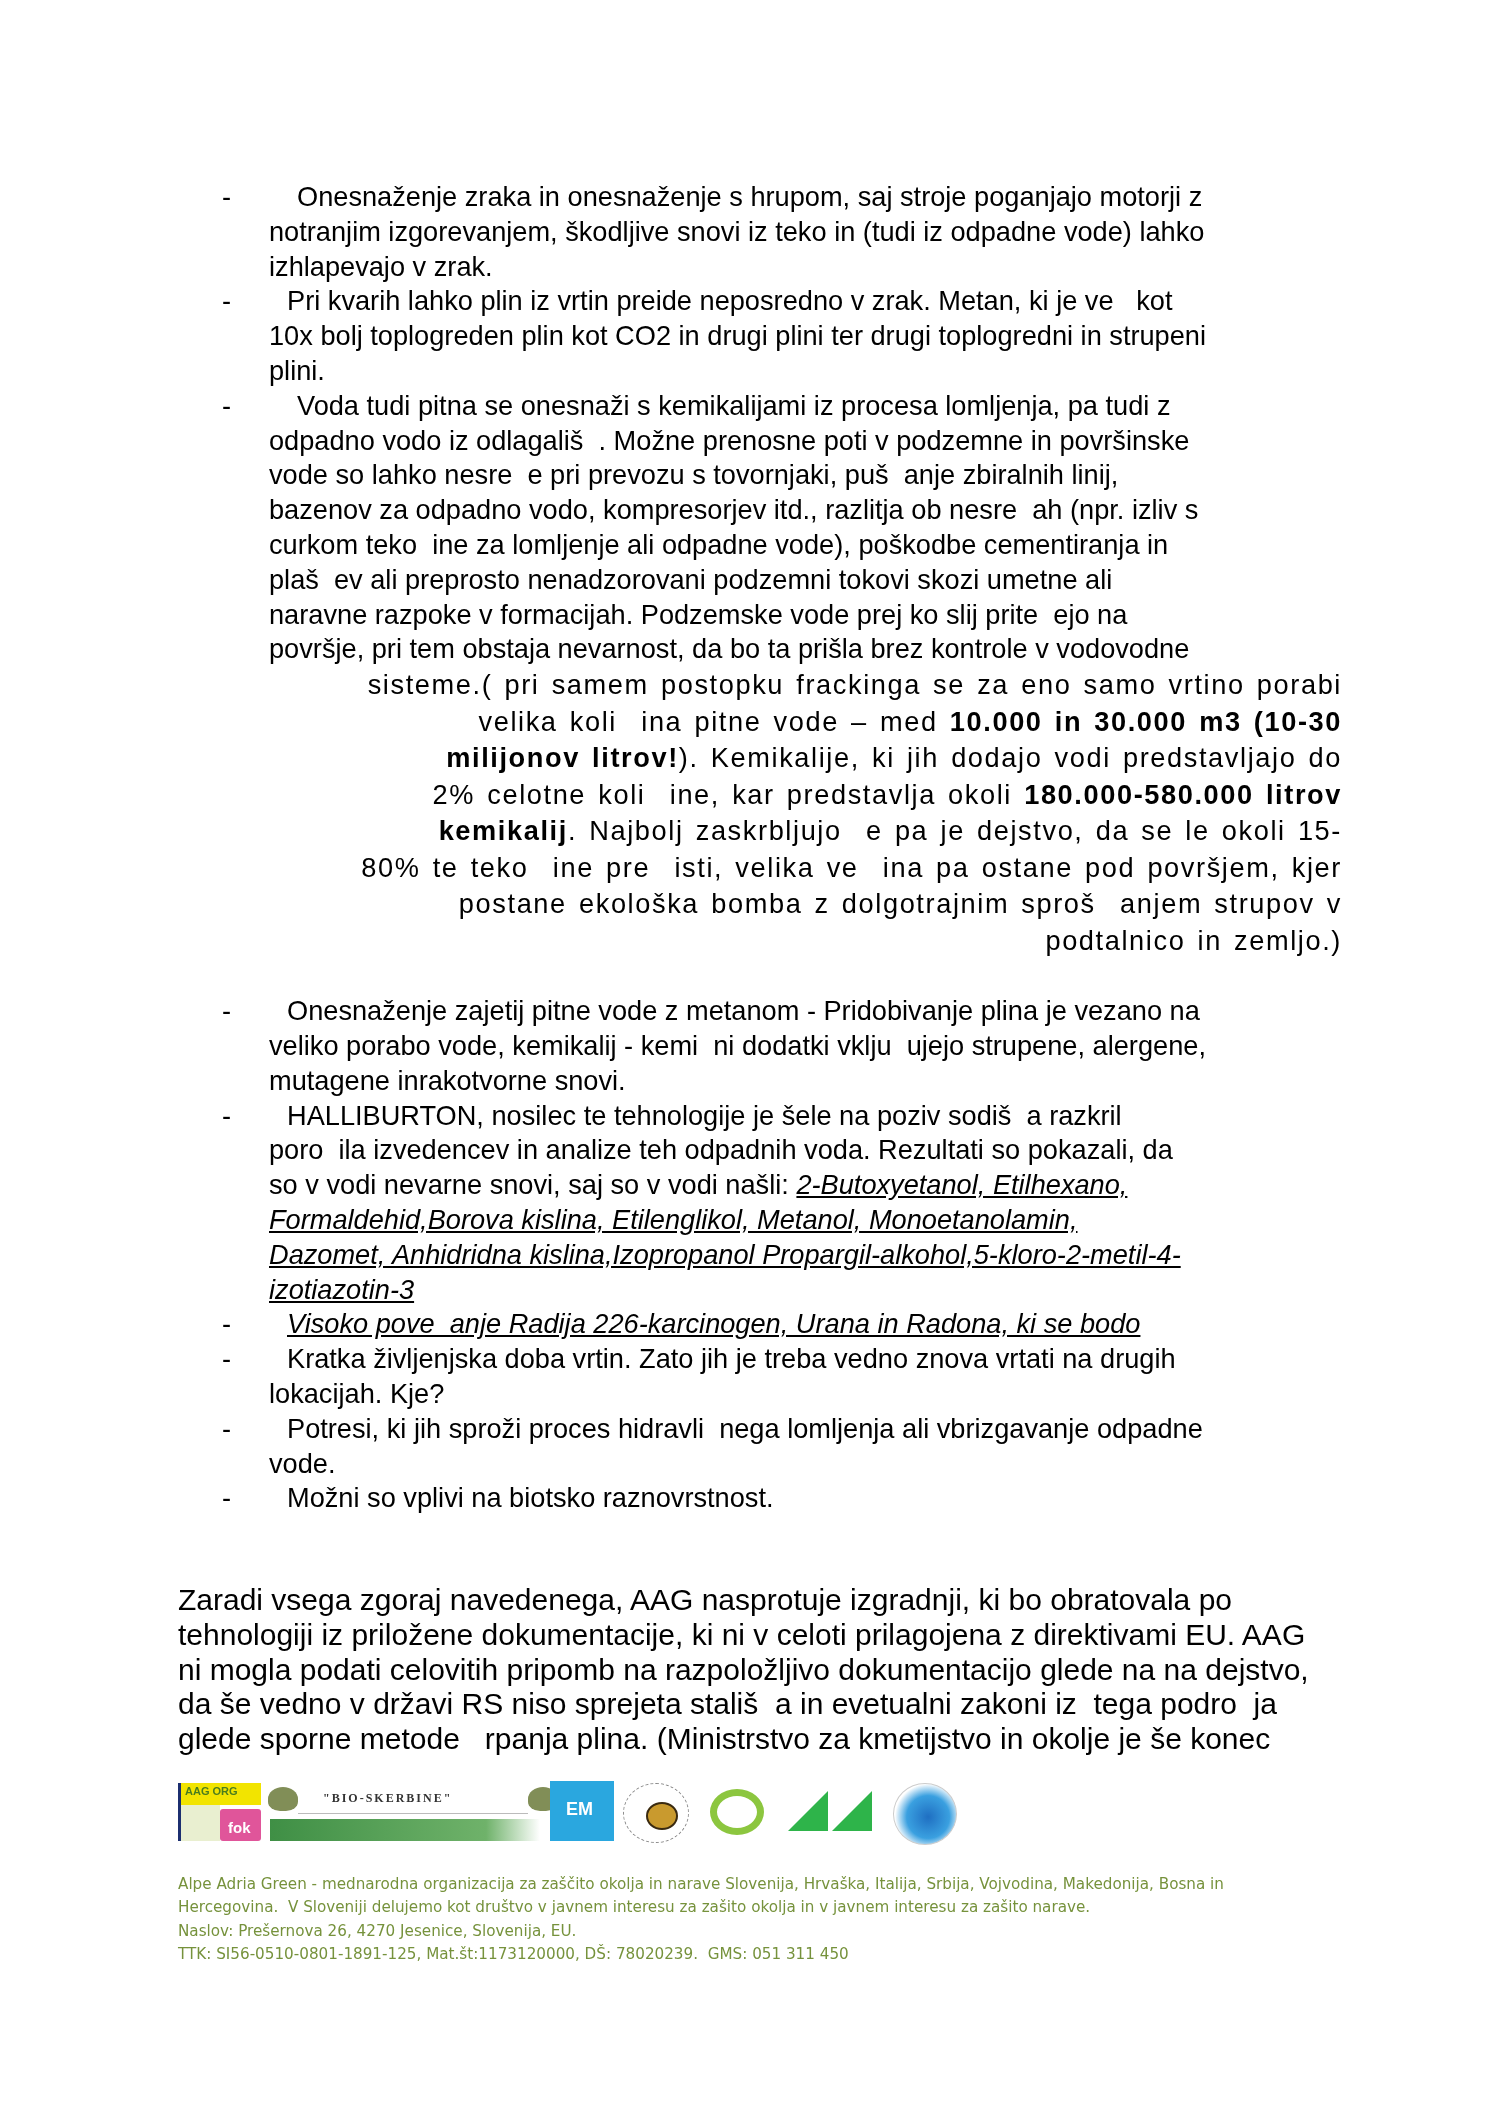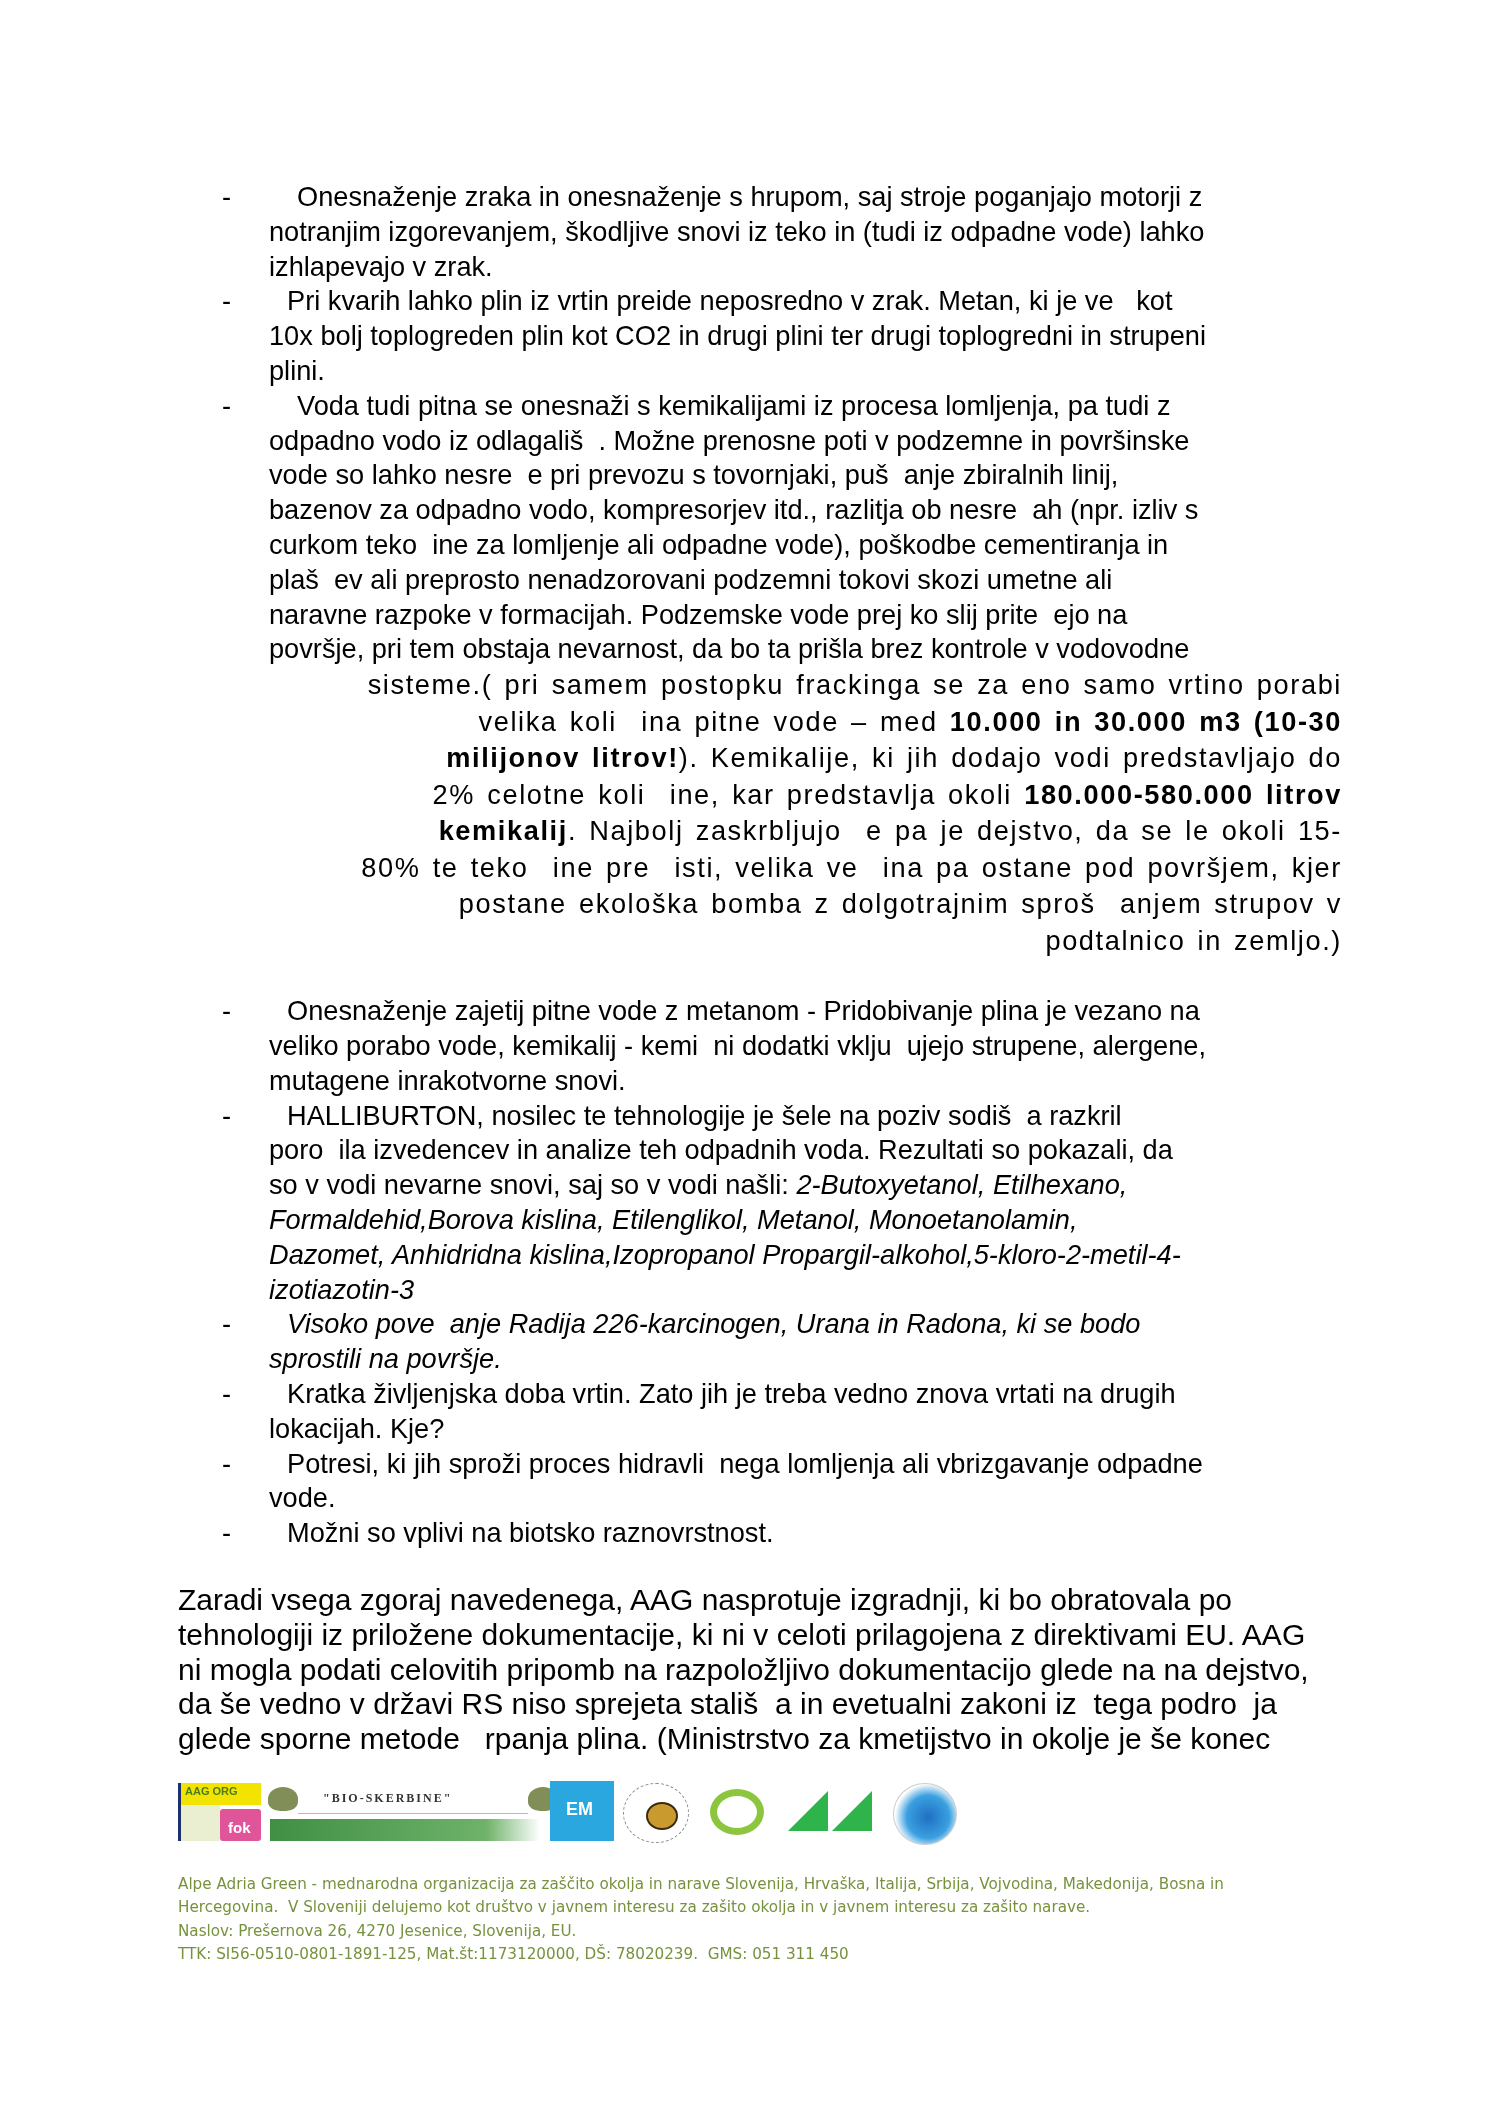--- a/index.html
+++ b/index.html
@@ -7,21 +7,21 @@
          font-family: "Liberation Sans", sans-serif; color: #000; }
   .page { position: absolute; left: 0; top: 0; width: 1488px; height: 2105px; }
   .list { position: absolute; left: 222px; top: 180px; width: 1120px; margin: 0; padding: 0; list-style: none; }
   .item { position: relative; padding-left: 47px; font-size: 27.2px; line-height: 34.8px; margin: 0; }
   .dash { position: absolute; left: 0; top: 0; width: 30px; }
   .item .first-indent { display: inline-block; width: 18px; }
   .item .first-indent.wide { width: 28px; }
   .wide-text { letter-spacing: 1.6px; word-spacing: 3px; font-family: "Liberation Sans Narrow", "Liberation Sans", sans-serif; text-align: right; }
   .wide-block { font-size: 27.2px; line-height: 36.5px; }
   b { font-weight: bold; }
-  i { font-style: italic; }
+  i { font-style: italic; text-decoration: underline; }
   .gap { height: 35px; }
   .para { position: absolute; left: 178px; top: 1583px; width: 1170px; font-size: 30px; line-height: 34.8px; margin: 0; }
   .logos { position: absolute; left: 178px; top: 1783px; width: 800px; height: 60px; }
   .logo { position: absolute; }
   .footer { position: absolute; left: 178px; top: 1873px; width: 1150px; color: #76923c;
             font-family: "DejaVu Sans", sans-serif; font-size: 15.2px; line-height: 23.4px; }
   .footer div { margin: 0; white-space: nowrap; }
 </style>
 </head>
 <body>
@@ -80,21 +80,20 @@
       <div style="white-space:pre">poro  ila izvedencev in analize teh odpadnih voda. Rezultati so pokazali, da</div>
       <div><span>so v vodi nevarne snovi, saj so v vodi našli: </span><i>2-Butoxyetanol, Etilhexano,</i></div>
       <div><i>Formaldehid,Borova kislina, Etilenglikol, Metanol, Monoetanolamin,</i></div>
       <div><i>Dazomet, Anhidridna kislina,Izopropanol Propargil-alkohol,5-kloro-2-metil-4-</i></div>
       <div><i>izotiazotin-3</i></div>
     </li>
 
     <li class="item">
       <span class="dash">-</span>
       <div><span class="first-indent"></span><i style="white-space:pre">Visoko pove  anje Radija 226-karcinogen, Urana in Radona, ki se bodo</i></div>
-      <div><i>sprostili na površje.</i></div>
     </li>
 
     <li class="item">
       <span class="dash">-</span>
       <div><span class="first-indent"></span><span>Kratka življenjska doba vrtin. Zato jih je treba vedno znova vrtati na drugih</span></div>
       <div>lokacijah. Kje?</div>
     </li>
 
     <li class="item">
       <span class="dash">-</span>

